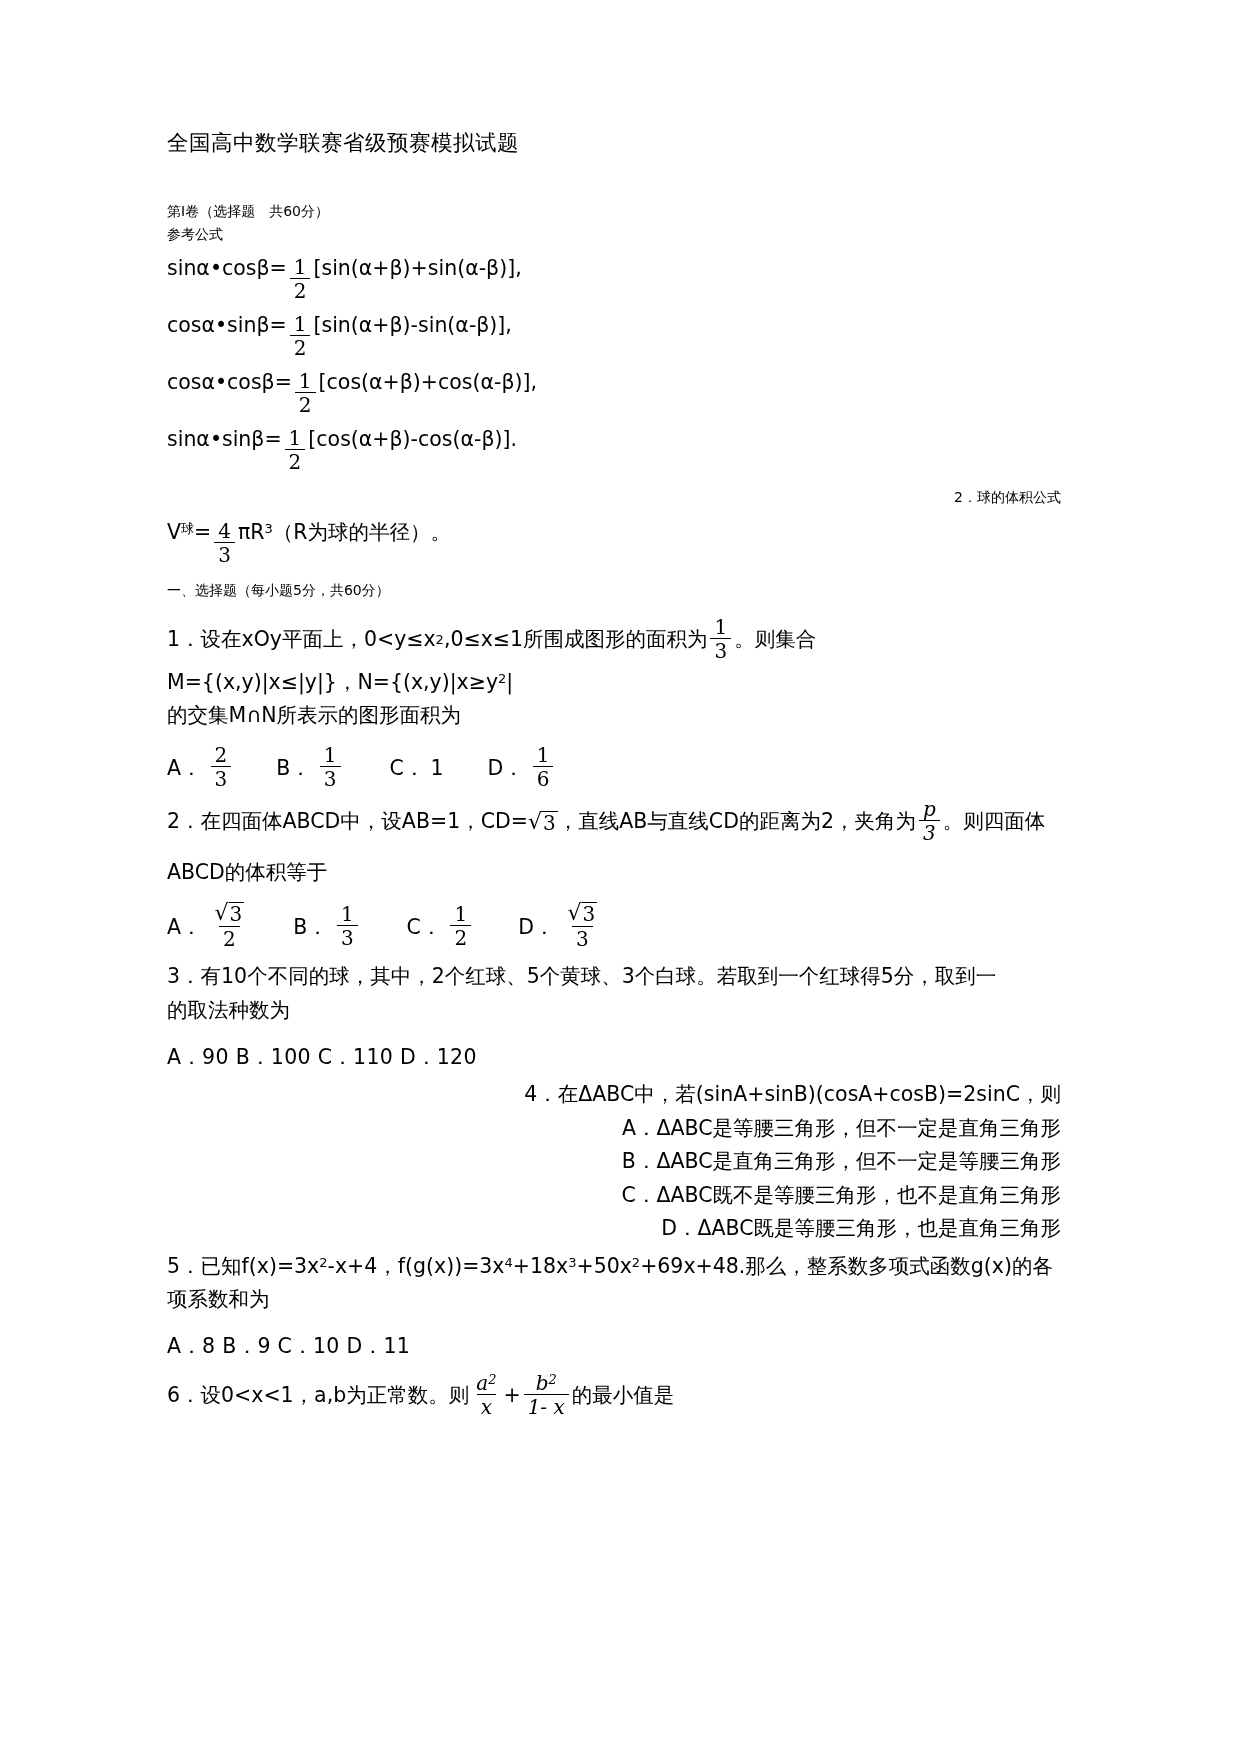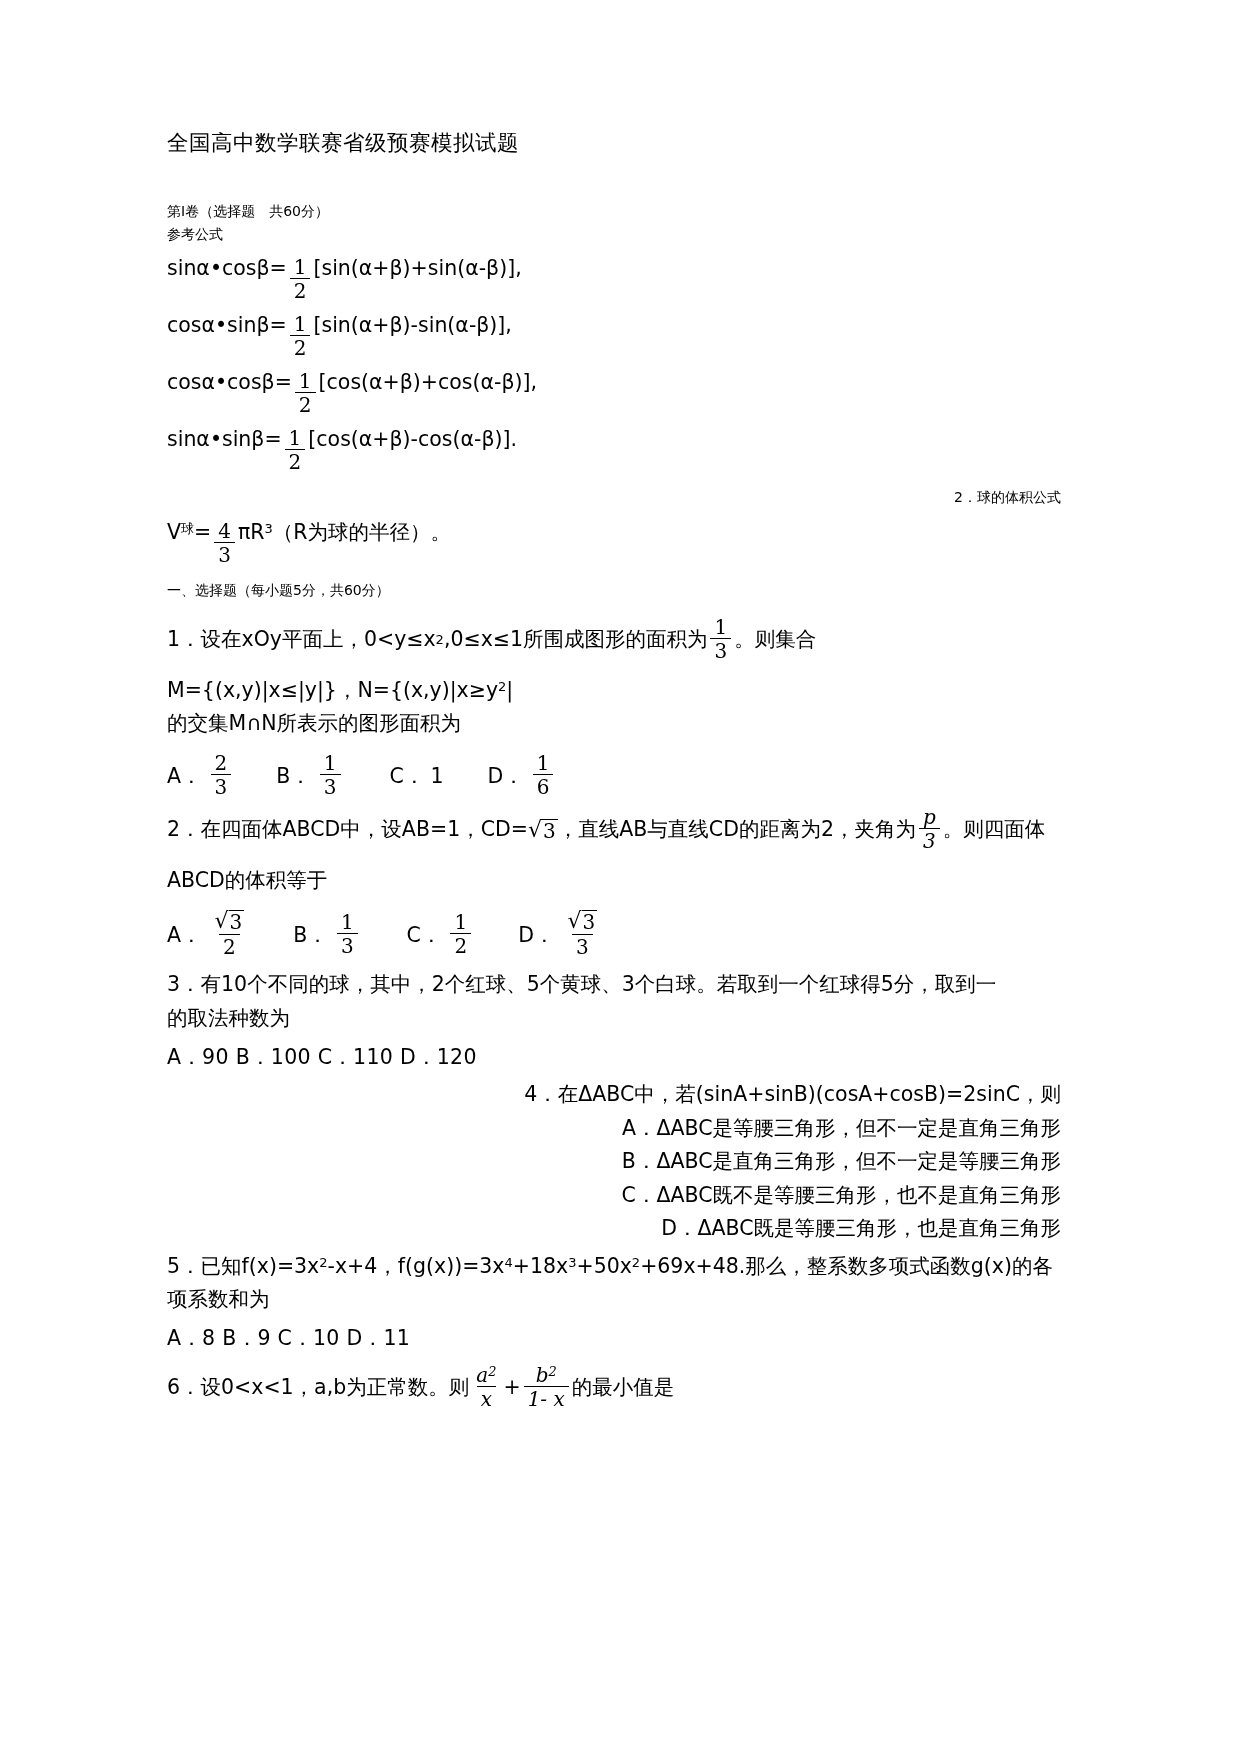--- a/index.html
+++ b/index.html
@@ -103,21 +103,21 @@
     margin: 14px 0 10px 0;
     line-height: 1;
   }
   .opt { display: flex; align-items: center; }
   .opt .lbl { margin-right: 6px; }
   .gap-a { width: 42px; }
   .gap-b { width: 46px; }
   .gap-c { width: 44px; }
 
   .choice-line { font-size: 20.5px; line-height: 1.64; margin: 0; }
-  .plain-opts { font-size: 20.5px; line-height: 1.64; margin: 6px 0 0 0; letter-spacing: 0.3px;}
+  .plain-opts { font-size: 20.5px; line-height: 1.64; margin: 14px 0 0 0; letter-spacing: 0.3px;}
 </style>
 </head>
 <body>
 
 <div class="page">
 
   <div class="doc-title">全国高中数学联赛省级预赛模拟试题</div>
 
   <div class="line">第Ⅰ卷（选择题　共60分）</div>
 
@@ -182,21 +182,21 @@
       <span>1．</span>
         <span>设在xOy平面上，0&lt;y≤x</span>
         <span class="sup">2</span>
         <span>,0≤x≤1所围成图形的面积为</span>
       <span class="frac">
         <span class="num">1</span>
         <span class="den">3</span>
       </span>
       <span>。则集合</span>
     </div>
-    <div class="q-line" style="margin-top:12px;">
+    <div class="q-line" style="margin-top:4px;">
       <span>M={(x,y)|x≤|y|}，N={(x,y)|x≥y</span><span class="sup">2</span><span>|</span>
     </div>
     <div class="q-line">的交集M∩N所表示的图形面积为</div>
     <div class="opts">
       <span class="opt">
         <span class="lbl">A．</span>
         <span class="frac">
           <span class="num">2</span>
           <span class="den">3</span>
         </span>

